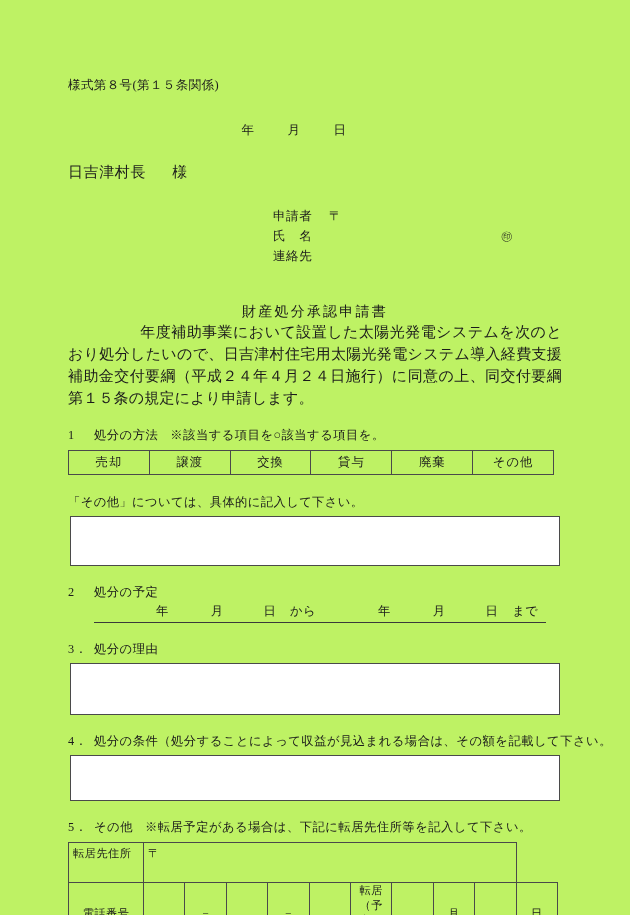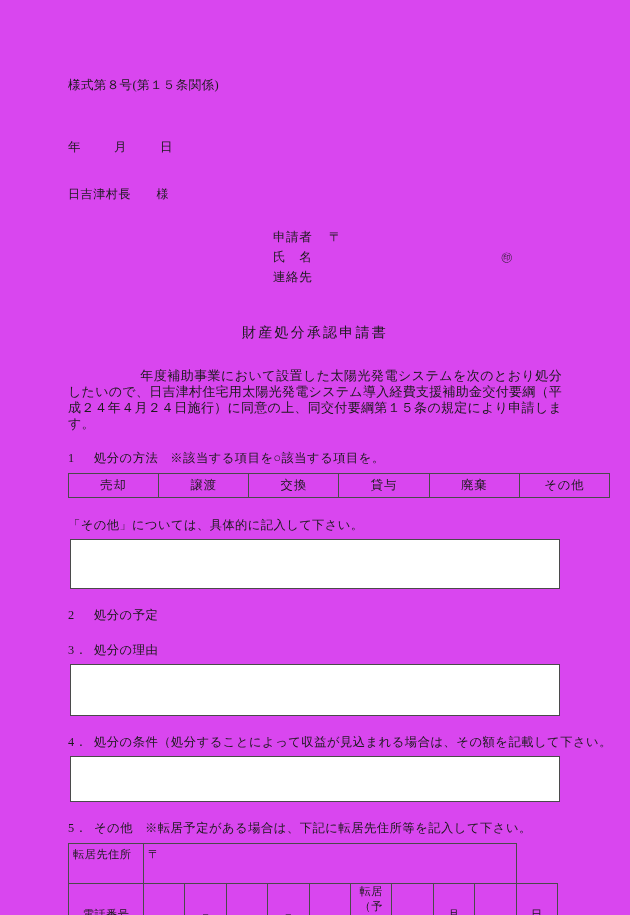--- a/index.html
+++ b/index.html
@@ -12,48 +12,48 @@
     height: 915px;
     font-family: "Liberation Serif", "DejaVu Serif", serif;
     color: #1b1b1b;
     position: relative;
     overflow: hidden;
   }
   .page {
     position: relative;
     width: 630px;
     height: 915px;
-    background: #d946ef;
+    background: #bef264;
   }
   .doc-body {
     position: absolute;
     left: 68px;
     top: 78px;
     width: 494px;
   }
 
   
   .form-no {
     font-size: 12.5px;
     letter-spacing: 0.4px;
     line-height: 1.2;
   }
   .date-line {
-    margin-top: 46px;
-    text-align: left;
+    margin-top: 29px;
+    text-align: center;
     font-size: 12.5px;
     letter-spacing: 0.4px;
     padding-right: 42px;
     font-family: Liberation Serif, serif;
   }
   .date-line span { display: inline-block; }
   .gap-sm { width: 26px; }
   .addressee {
-    margin-top: 30px;
-    font-size: 12px;
+    margin-top: 24px;
+    font-size: 15px;
     letter-spacing: 0.6px;
   }
   .addressee .sama { margin-left: 22px; }
 
   
   .applicant {
     margin-top: 24px;
     padding-left: 205px;
     font-size: 12.5px;
     line-height: 20px;
@@ -78,23 +78,22 @@
   
   .doc-title {
     margin-top: 37px;
     text-align: center;
     font-size: 14px;
     letter-spacing: 2.2px;
   }
 
   
   .para {
-    margin-top: 26px;
-    font-size: 13px;
-    line-height: 16px;
+    font-size: 15px;
+    line-height: 22px;
     letter-spacing: 0.2px;
     text-align: justify;
   }
   .para .indent { display: inline-block; width: 72px; }
 
   
   .section { margin-top: 18px; }
   .sec-head {
     font-size: 12.3px;
     letter-spacing: 0.5px;
@@ -105,21 +104,21 @@
 
   .sec-subline {
     font-size: 12.3px;
     letter-spacing: 0.4px;
     margin-top: 19px;
   }
 
   
   table.opt {
     border-collapse: collapse;
-    width: 542px;
+    width: 486px;
     margin-top: 6px;
     table-layout: fixed;
     padding-left: 34px;
   }
   table.opt td {
     border: 1px solid #4a4a4a;
     height: 21px;
     text-align: center;
     font-size: 12.3px;
     letter-spacing: 1px;
@@ -237,20 +236,23 @@
         </tr>
       </tbody>
         </table>
       <div class="sec-subline">「その他」については、具体的に記入して下さい。</div>
       <div class="writebox box-h50"></div>
     </div>
 
     <div class="section">
       <div class="sec-head">
         <span class="num">2</span><span>処分の予定</span>
+      </div>
+      <div class="period">
+        <span class="s1"></span><span>年</span><span class="s2"></span><span>月</span><span class="s3"></span><span>日</span><span class="s4"></span><span>から</span><span class="s5"></span><span>年</span><span class="s2"></span><span>月</span><span class="s3"></span><span>日</span><span class="s4"></span><span>まで</span>
       </div>
     </div>
 
     <div class="section">
       <div class="sec-head">
         <span class="num">3．</span><span>処分の理由</span>
       </div>
       <div class="writebox box-h52"></div>
     </div>
 

